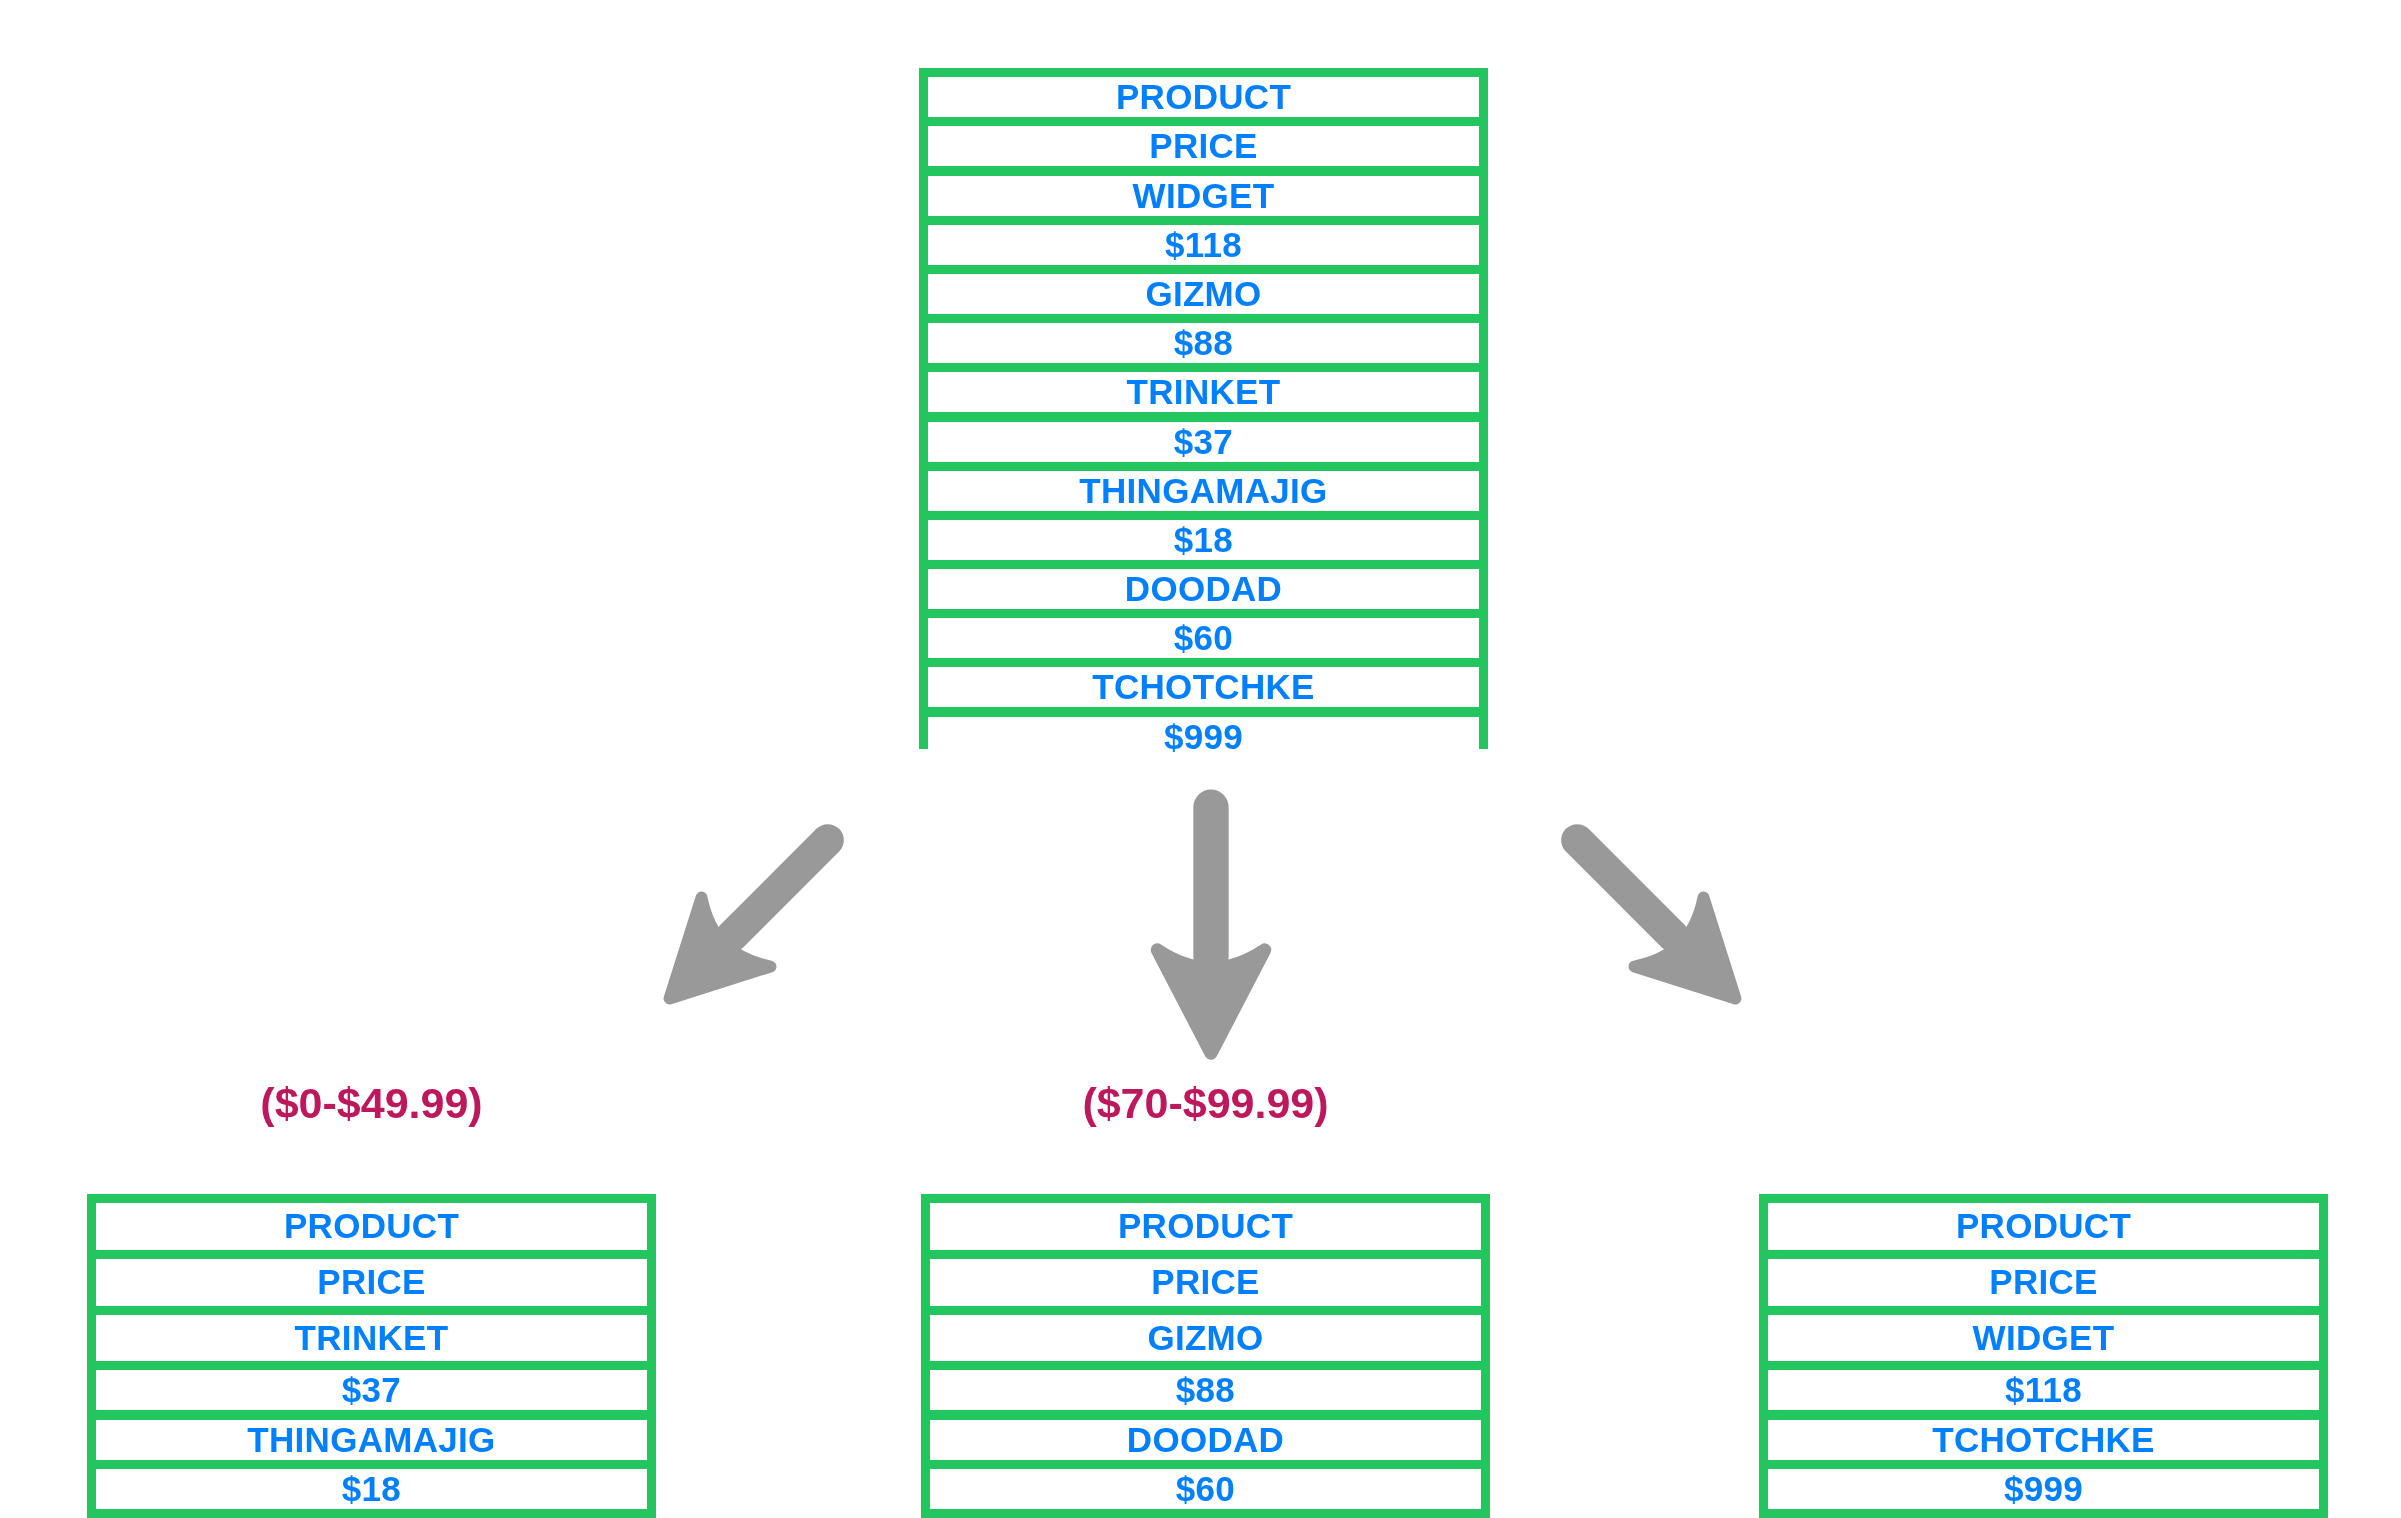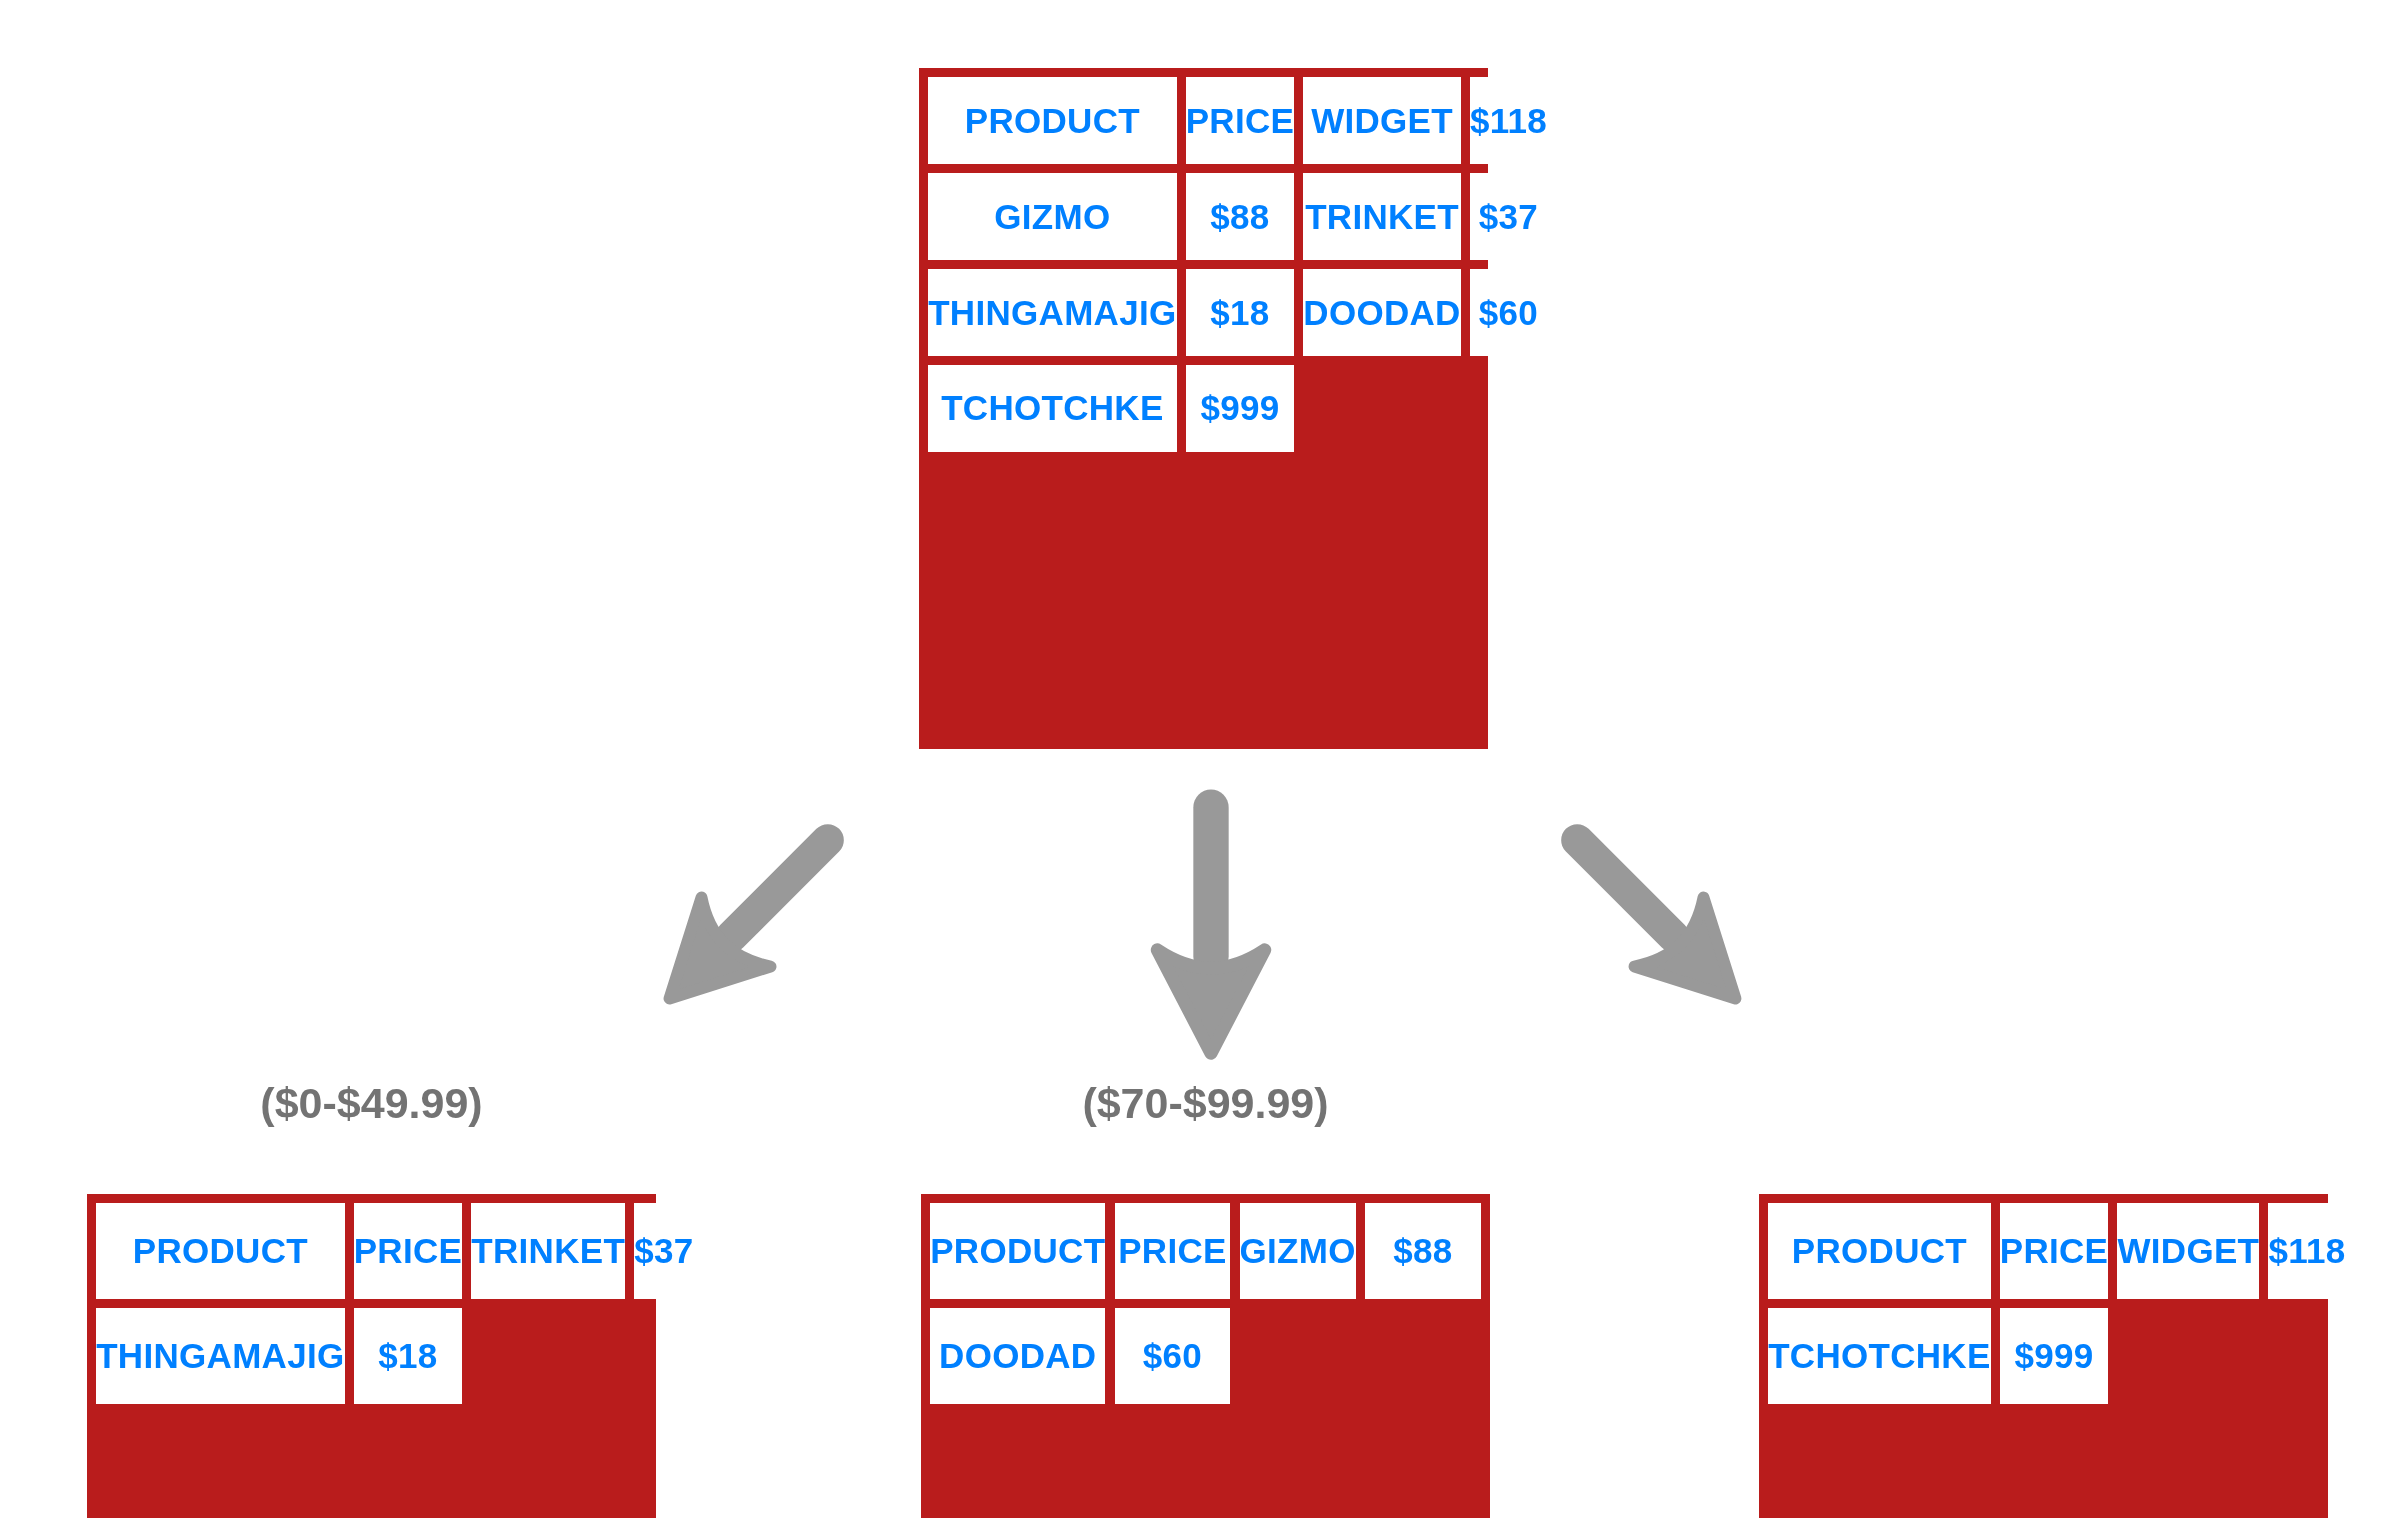--- a/index.html
+++ b/index.html
@@ -10,23 +10,23 @@
   }
   .canvas {
     position: relative;
     width: 2401px;
     height: 1519px;
     background: #ffffff;
     overflow: hidden;
   }
   .tbl {
     position: absolute;
-    background: #b91c1c;
+    background: #22c55e;
     display: grid;
-    grid-template-columns: 1fr 1fr 1fr 1fr;
+    grid-template-columns: 1fr;
     gap: 9.2px;
     padding: 9.2px;
     box-sizing: border-box;
   }
   .tbl-main {
     left: 919px;
     top: 68px;
     width: 569px;
     height: 681px;
     grid-template-rows: repeat(7, 1fr);
@@ -49,21 +49,21 @@
     align-items: center;
     justify-content: center;
     white-space: nowrap;
     letter-spacing: 0.3px;
   }
   .range-label {
     position: absolute;
     top: 1078px;
     width: 569px;
     text-align: center;
-    color: #737373;
+    color: #be185d;
     font-weight: bold;
     font-size: 43px;
     line-height: 50px;
     white-space: nowrap;
   }
   .range-low  { left: 87px; }
   .range-mid  { left: 921px; }
   .range-high { left: 1759px; }
   .arrow {
     position: absolute;

